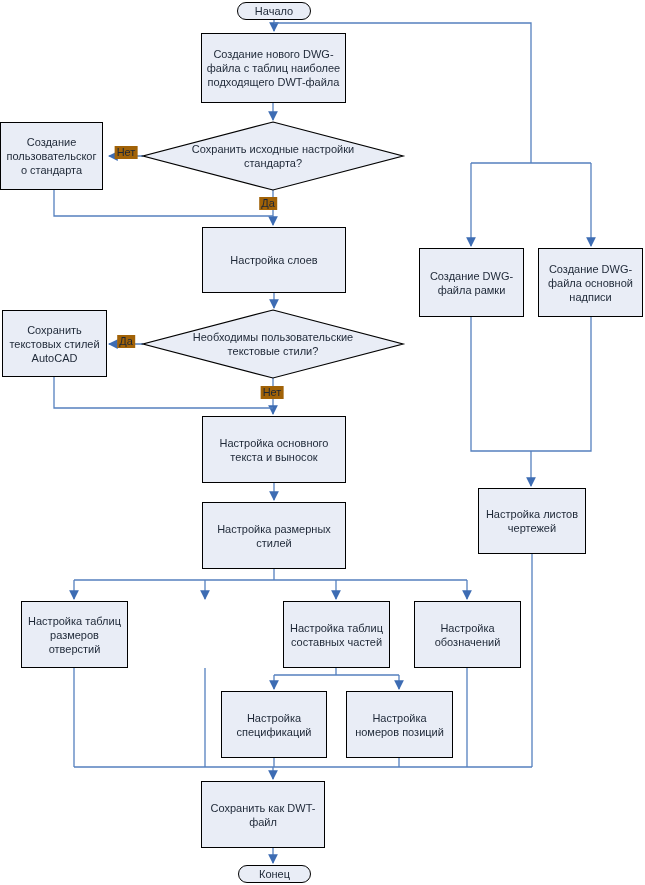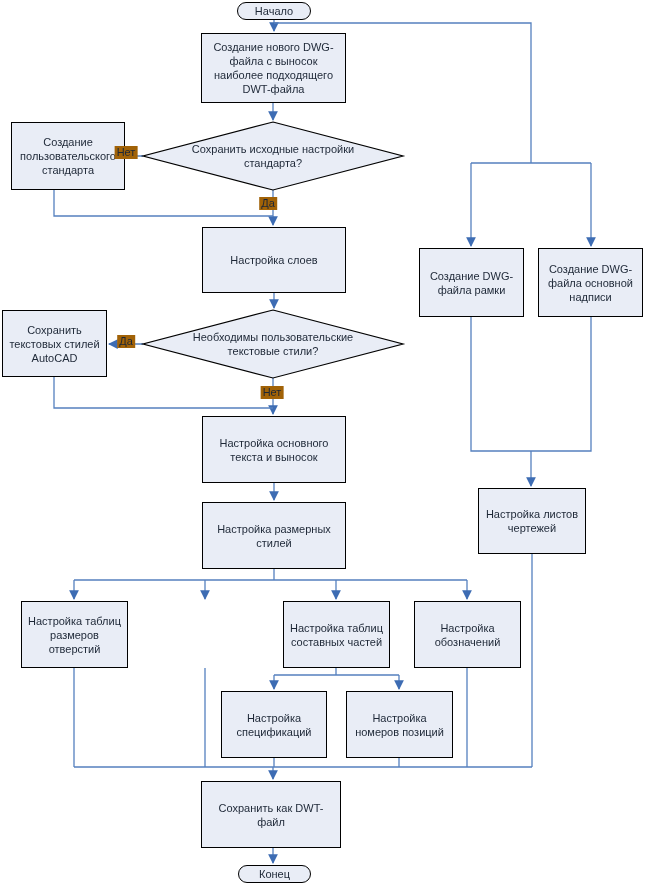--- a/index.html
+++ b/index.html
@@ -82,35 +82,35 @@
       <path d="M273,848 V863" marker-end="url(#arr)"></path>
     </g>
 
     <polygon points="273,122 403,156 273,190 143,156" fill="#e9edf6" stroke="#000000" stroke-width="1.2"></polygon>
     <polygon points="273,310 403,344 273,378 143,344" fill="#e9edf6" stroke="#000000" stroke-width="1.2"></polygon>
   </svg>
 
   <div class="node terminator" style="left:237px;top:2px;width:74px;height:18px">Начало</div>
   <div class="node terminator" style="left:238px;top:865px;width:73px;height:18px">Конец</div>
 
-  <div class="node" style="left:201px;top:33px;width:145px;height:70px">Создание нового DWG-файла с выносок наиболее подходящего DWT-файла</div>
-  <div class="node" style="left:11px;top:122px;width:114px;height:68px">Создание пользовательского стандарта</div>
+  <div class="node" style="left:201px;top:33px;width:145px;height:70px">Создание нового DWG-файла с таблиц наиболее подходящего DWT-файла</div>
+  <div class="node" style="left:0;top:122px;width:103px;height:68px">Создание пользовательского стандарта</div>
   <div class="node" style="left:202px;top:227px;width:144px;height:66px">Настройка слоев</div>
   <div class="node" style="left:419px;top:248px;width:105px;height:69px">Создание DWG-файла рамки</div>
   <div class="node" style="left:538px;top:248px;width:105px;height:69px">Создание DWG-файла основной надписи</div>
   <div class="node" style="left:2px;top:310px;width:105px;height:67px">Сохранить текстовых стилей AutoCAD</div>
   <div class="node" style="left:202px;top:416px;width:144px;height:67px">Настройка основного текста и выносок</div>
   <div class="node" style="left:202px;top:502px;width:144px;height:67px">Настройка размерных стилей</div>
   <div class="node" style="left:478px;top:488px;width:108px;height:66px">Настройка листов чертежей</div>
   <div class="node" style="left:21px;top:601px;width:107px;height:67px">Настройка таблиц размеров отверстий</div>
   <div class="node" style="left:283px;top:601px;width:107px;height:67px">Настройка таблиц составных частей</div>
   <div class="node" style="left:414px;top:601px;width:107px;height:67px">Настройка обозначений</div>
   <div class="node" style="left:346px;top:691px;width:107px;height:67px">Настройка номеров позиций</div>
   <div class="node" style="left:221px;top:691px;width:106px;height:67px">Настройка спецификаций</div>
-  <div class="node" style="left:201px;top:781px;width:140px;height:67px">Сохранить как DWT-файл</div>
+  <div class="node" style="left:201px;top:781px;width:124px;height:67px">Сохранить как DWT-файл</div>
 
   <div class="diamond-label" style="left:173px;top:134px;width:200px;height:44px">Сохранить исходные настройки стандарта?</div>
   <div class="diamond-label" style="left:173px;top:322px;width:200px;height:44px">Необходимы пользовательские текстовые стили?</div>
 
   <div class="edge-label" style="left:126px;top:146px">Нет</div>
   <div class="edge-label" style="left:268px;top:197px">Да</div>
   <div class="edge-label" style="left:126px;top:335px">Да</div>
   <div class="edge-label" style="left:272px;top:386px">Нет</div>
 
 </div>

